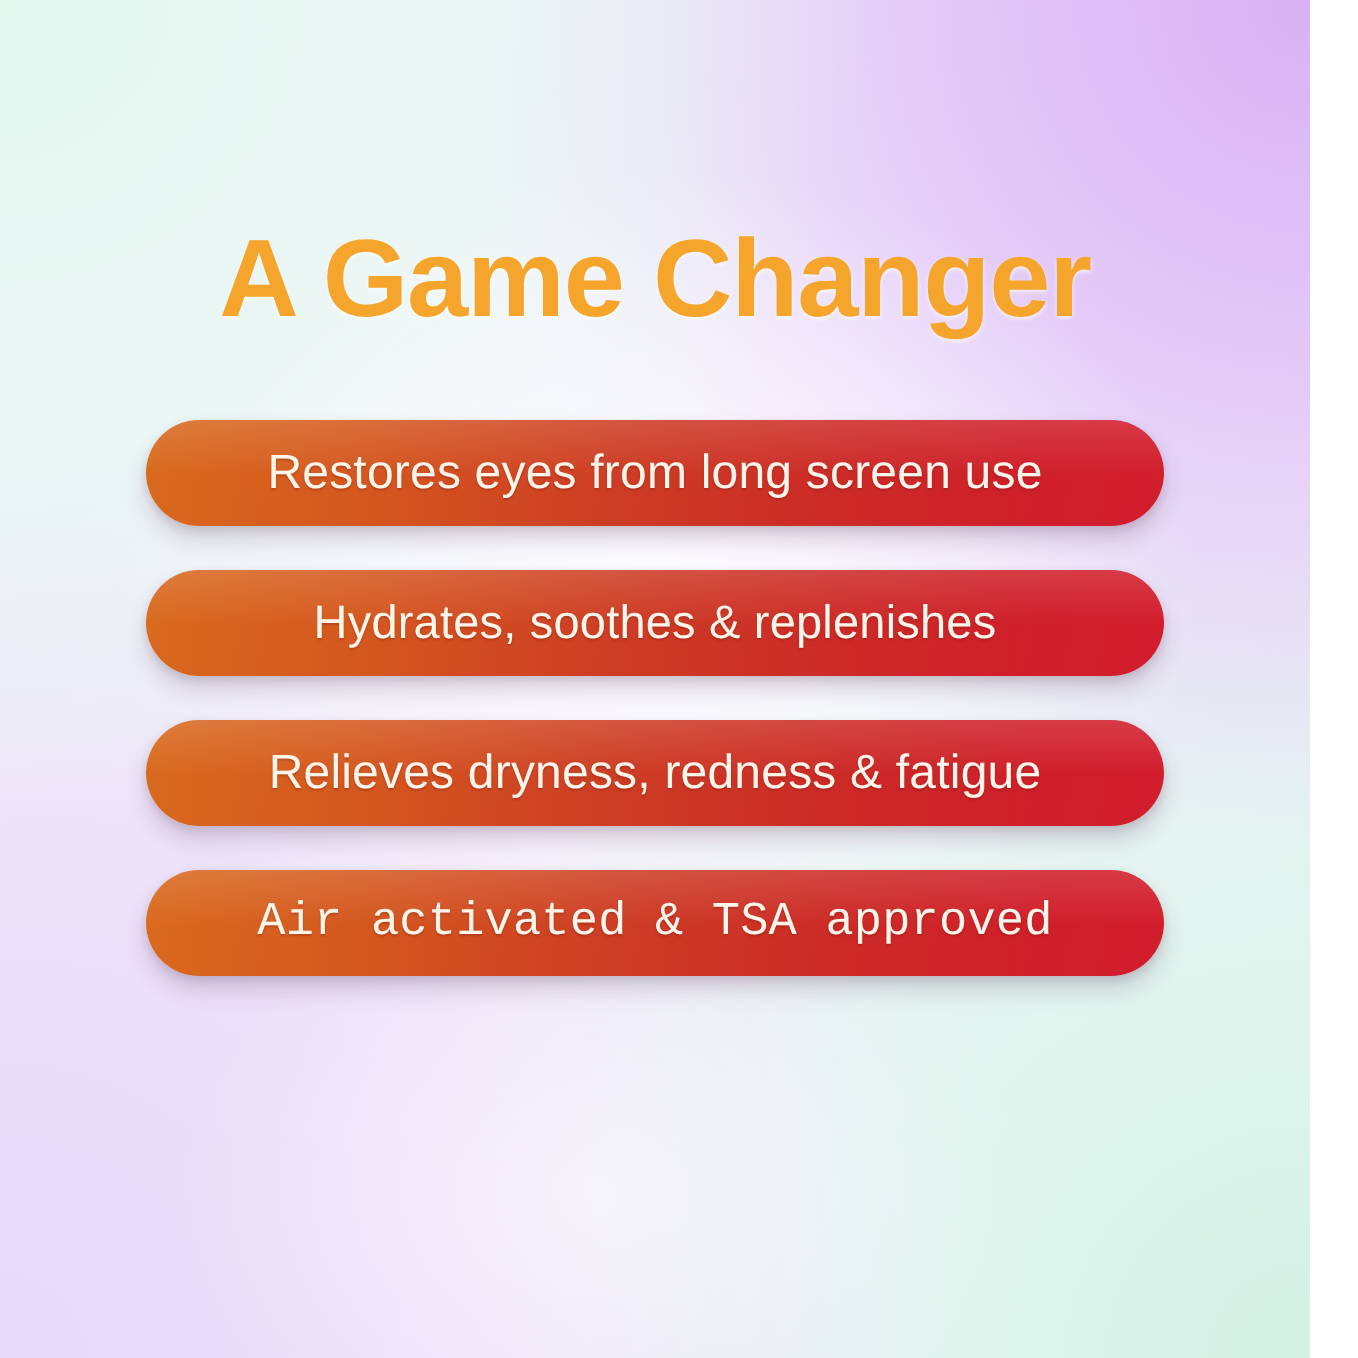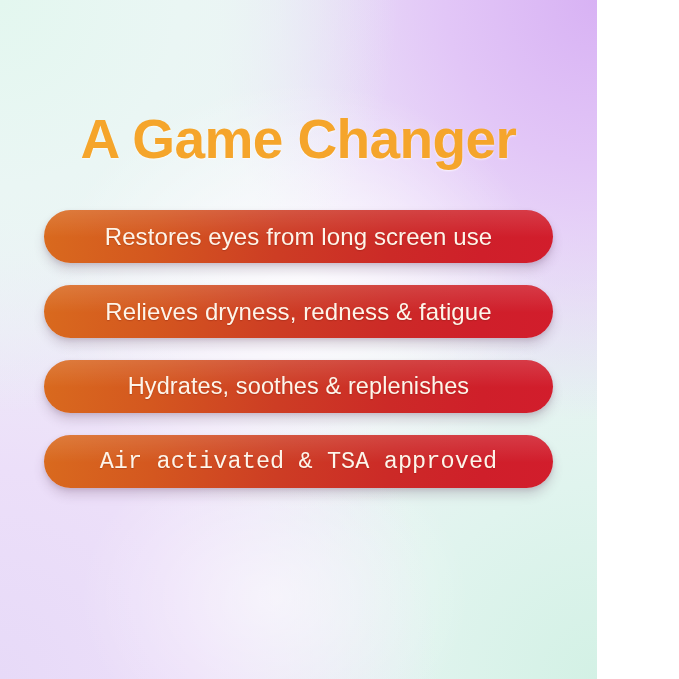--- a/index.html
+++ b/index.html
@@ -5,21 +5,21 @@
 <style>
   html, body {
     margin: 0;
     padding: 0;
     background: #ffffff;
   }
 
   
   #poster {
     position: relative;
-    width: 597px;
+    width: 655px;
     height: 679px;
     overflow: hidden;
     font-family: "Liberation Sans", "DejaVu Sans", sans-serif;
     background: #14532d;
     -webkit-font-smoothing: antialiased;
   }
 
   
   .bg-layer {
     position: absolute;
@@ -128,25 +128,25 @@
   <div class="content">
 
     <h1 class="headline">
       <span class="line">A Game Changer</span>
     </h1>
 
     <ul class="pill-list">
       <li class="pill s1">
         <span class="pill-label">Restores eyes from long screen use</span>
       </li>
+      <li class="pill s3">
+        <span class="pill-label">Hydrates, soothes &amp; replenishes</span>
+      </li>
       <li class="pill s2">
         <span class="pill-label">Relieves dryness, redness &amp; fatigue</span>
-      </li>
-      <li class="pill s3">
-        <span class="pill-label">Hydrates, soothes &amp; replenishes</span>
       </li>
       <li class="pill s4">
         <span class="pill-label">Air activated &amp; TSA approved</span>
       </li>
     </ul>
 
   </div>
 </div>
 
 </body></html>

